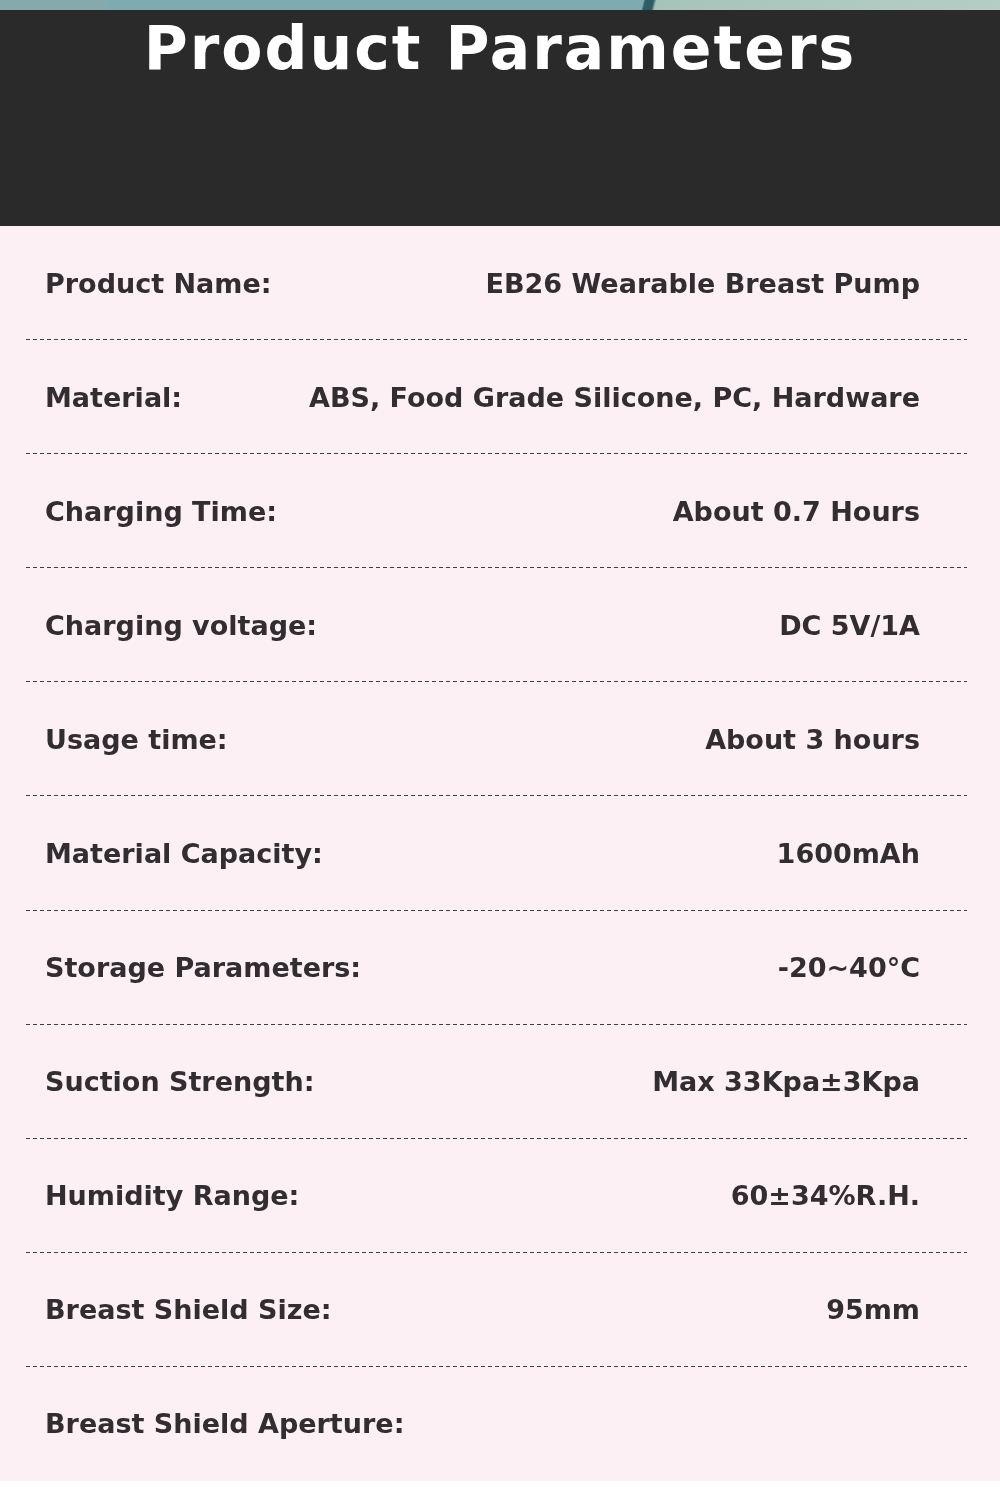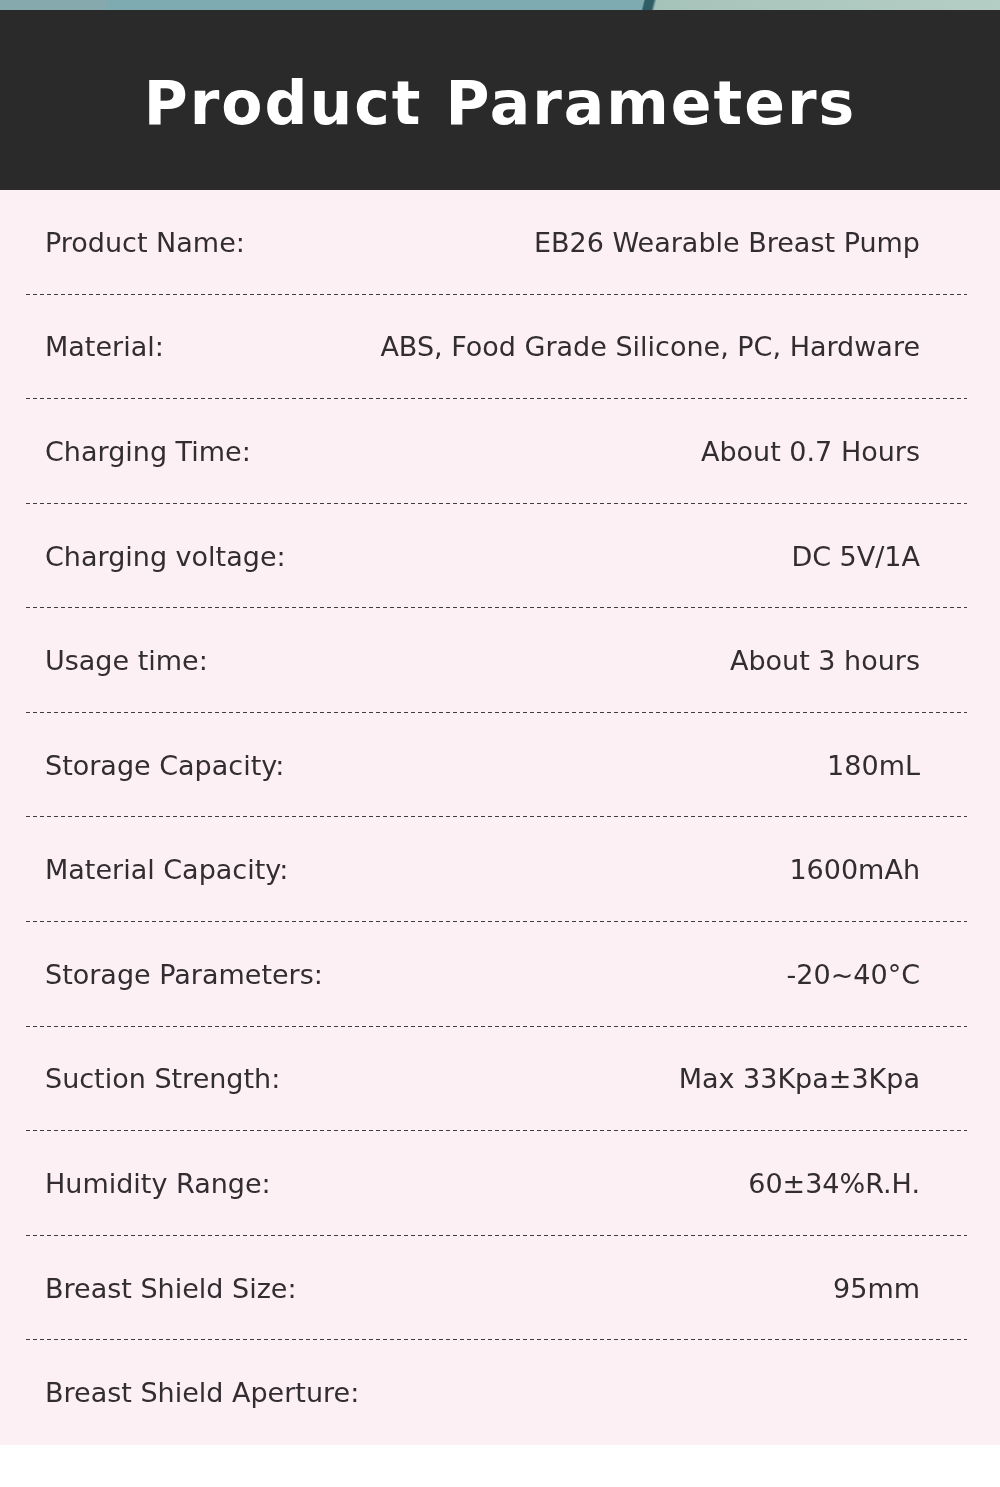--- a/index.html
+++ b/index.html
@@ -24,25 +24,25 @@
     height: 10px;
     width: 100%;
     background: linear-gradient(104deg,
       #86a9ad 0%, #86a9ad 10.5%,
       #7dabb1 11%, #7dabb1 64.2%,
       #2f5d66 64.4%, #2f5d66 65.2%,
       #a6c3ba 65.5%, #b5cec5 100%);
   }
   
   .banner {
-    height: 180px;
+    height: 216px;
     width: 100%;
     background: var(--banner-bg, #2a2a2a);
     display: flex;
-    align-items: center;
+    align-items: flex-start;
     justify-content: center;
   }
   .banner .title {
     color: var(--banner-fg, #ffffff);
     font-size: 60px;
     font-weight: bold;
     letter-spacing: 2px;
     transform: translateY(3px);
   }
   
@@ -57,21 +57,21 @@
   .row {
     flex: 1 1 0;
     margin: 0 33px 0 26px;          
     padding: 0 47px 0 19px;          
     display: flex;
     align-items: center;
     justify-content: space-between;
     position: relative;
     color: var(--text-color, #322d30);
     font-size: 27px;
-    font-weight: normal;
+    font-weight: bold;
   }
   .row:not(:last-child)::after {
     content: "";
     position: absolute;
     left: 0;
     right: 0;
     bottom: 0;
     height: 1px;
     background: repeating-linear-gradient(to right,
       #3e3e3e 0px, #3e3e3e 4px, transparent 4px, transparent 7px);
@@ -107,24 +107,20 @@
       </div>
       <div class="row">
         <span class="label">Charging voltage:</span>
         <span class="value">DC 5V/1A</span>
       </div>
       <div class="row">
         <span class="label">Usage time:</span>
         <span class="value">About 3 hours</span>
       </div>
       <div class="row">
-        <span class="label">Storage Capacity:</span>
-        <span class="value">180mL</span>
-      </div>
-      <div class="row">
         <span class="label">Material Capacity:</span>
         <span class="value">1600mAh</span>
       </div>
       <div class="row">
         <span class="label">Storage Parameters:</span>
         <span class="value">-20~40°C</span>
       </div>
       <div class="row">
         <span class="label">Suction Strength:</span>
         <span class="value">Max 33Kpa±3Kpa</span>

